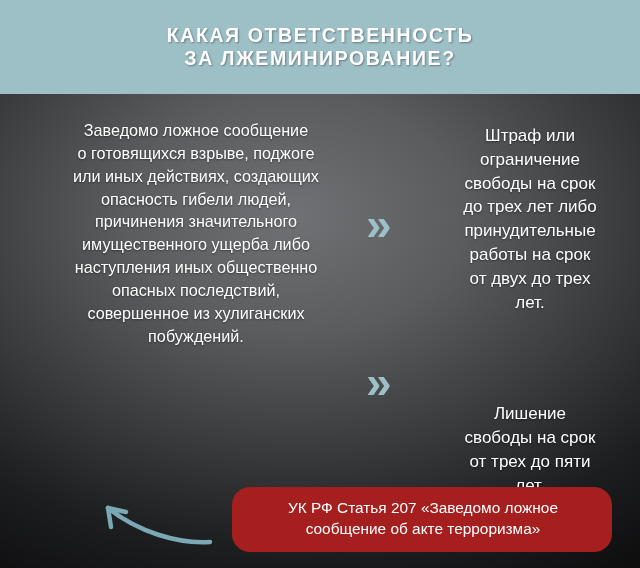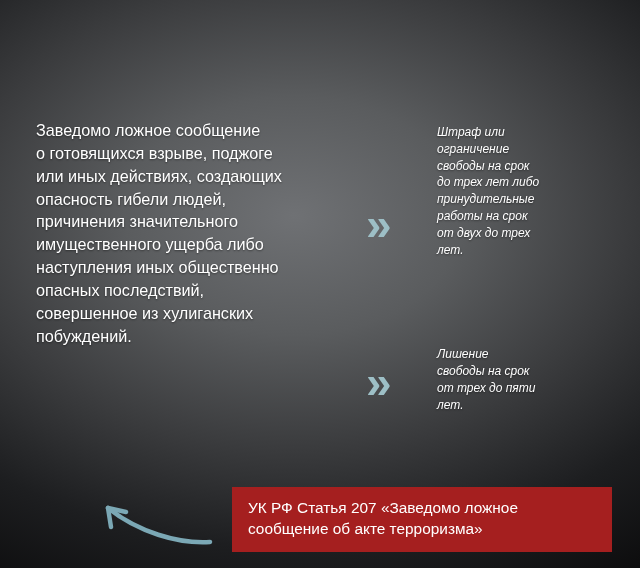--- a/index.html
+++ b/index.html
@@ -49,20 +49,21 @@
     text-shadow: 1px 1px 2px rgba(0,0,0,0.35);
   }
 
   
   .content {
     position: absolute;
     top: 94px;
     left: 0;
     width: 640px;
     height: 474px;
+    text-align: center;
   }
 
   .left-col {
     position: absolute;
     left: 36px;
     top: 25px;
     width: 320px;
   }
   .para {
     color: #ffffff;
@@ -74,26 +75,25 @@
   }
 
   .right-col {
     position: absolute;
     left: 437px;
     top: 30px;
     width: 186px;
   }
   .rpara {
     color: #ffffff;
-    font-size: 12px;
+    font-size: 17px;
     line-height: 1.40;
     margin: 0;
     white-space: pre-line;
     text-shadow: 0 1px 2px rgba(0,0,0,0.45);
-    font-style: italic;
   }
   .rpara.second {
     margin-top: 88px;
   }
 
   
   .chev {
     position: absolute;
     color: #9dbfc6;
     font-size: 46px;
@@ -106,20 +106,21 @@
 
   
   .redbox {
     position: absolute;
     left: 232px;
     top: 393px;
     width: 380px;
     background: #a51f1f;
     padding: 11px 14px 13px 16px;
     box-sizing: border-box;
+    border-radius: 18px;
   }
   .redbox-text {
     color: #ffffff;
     font-size: 15.4px;
     line-height: 1.34;
     white-space: pre-line;
   }
 
   
   .arrow {
@@ -128,20 +129,26 @@
     top: 392px;
     width: 140px;
     height: 60px;
   }
 </style>
 </head>
 <body>
 
 <div class="poster">
 
+  <div class="header">
+    <div class="header-inner">
+      <span class="header-line">КАКАЯ ОТВЕТСТВЕННОСТЬ</span>
+      <span class="header-line">ЗА ЛЖЕМИНИРОВАНИЕ?</span>
+    </div>
+  </div>
 
   <div class="content">
 
     <div class="left-col">
       <p class="para">Заведомо ложное сообщение
 о готовящихся взрыве, поджоге
 или иных действиях, создающих
 опасность гибели людей,
 причинения значительного
 имущественного ущерба либо

